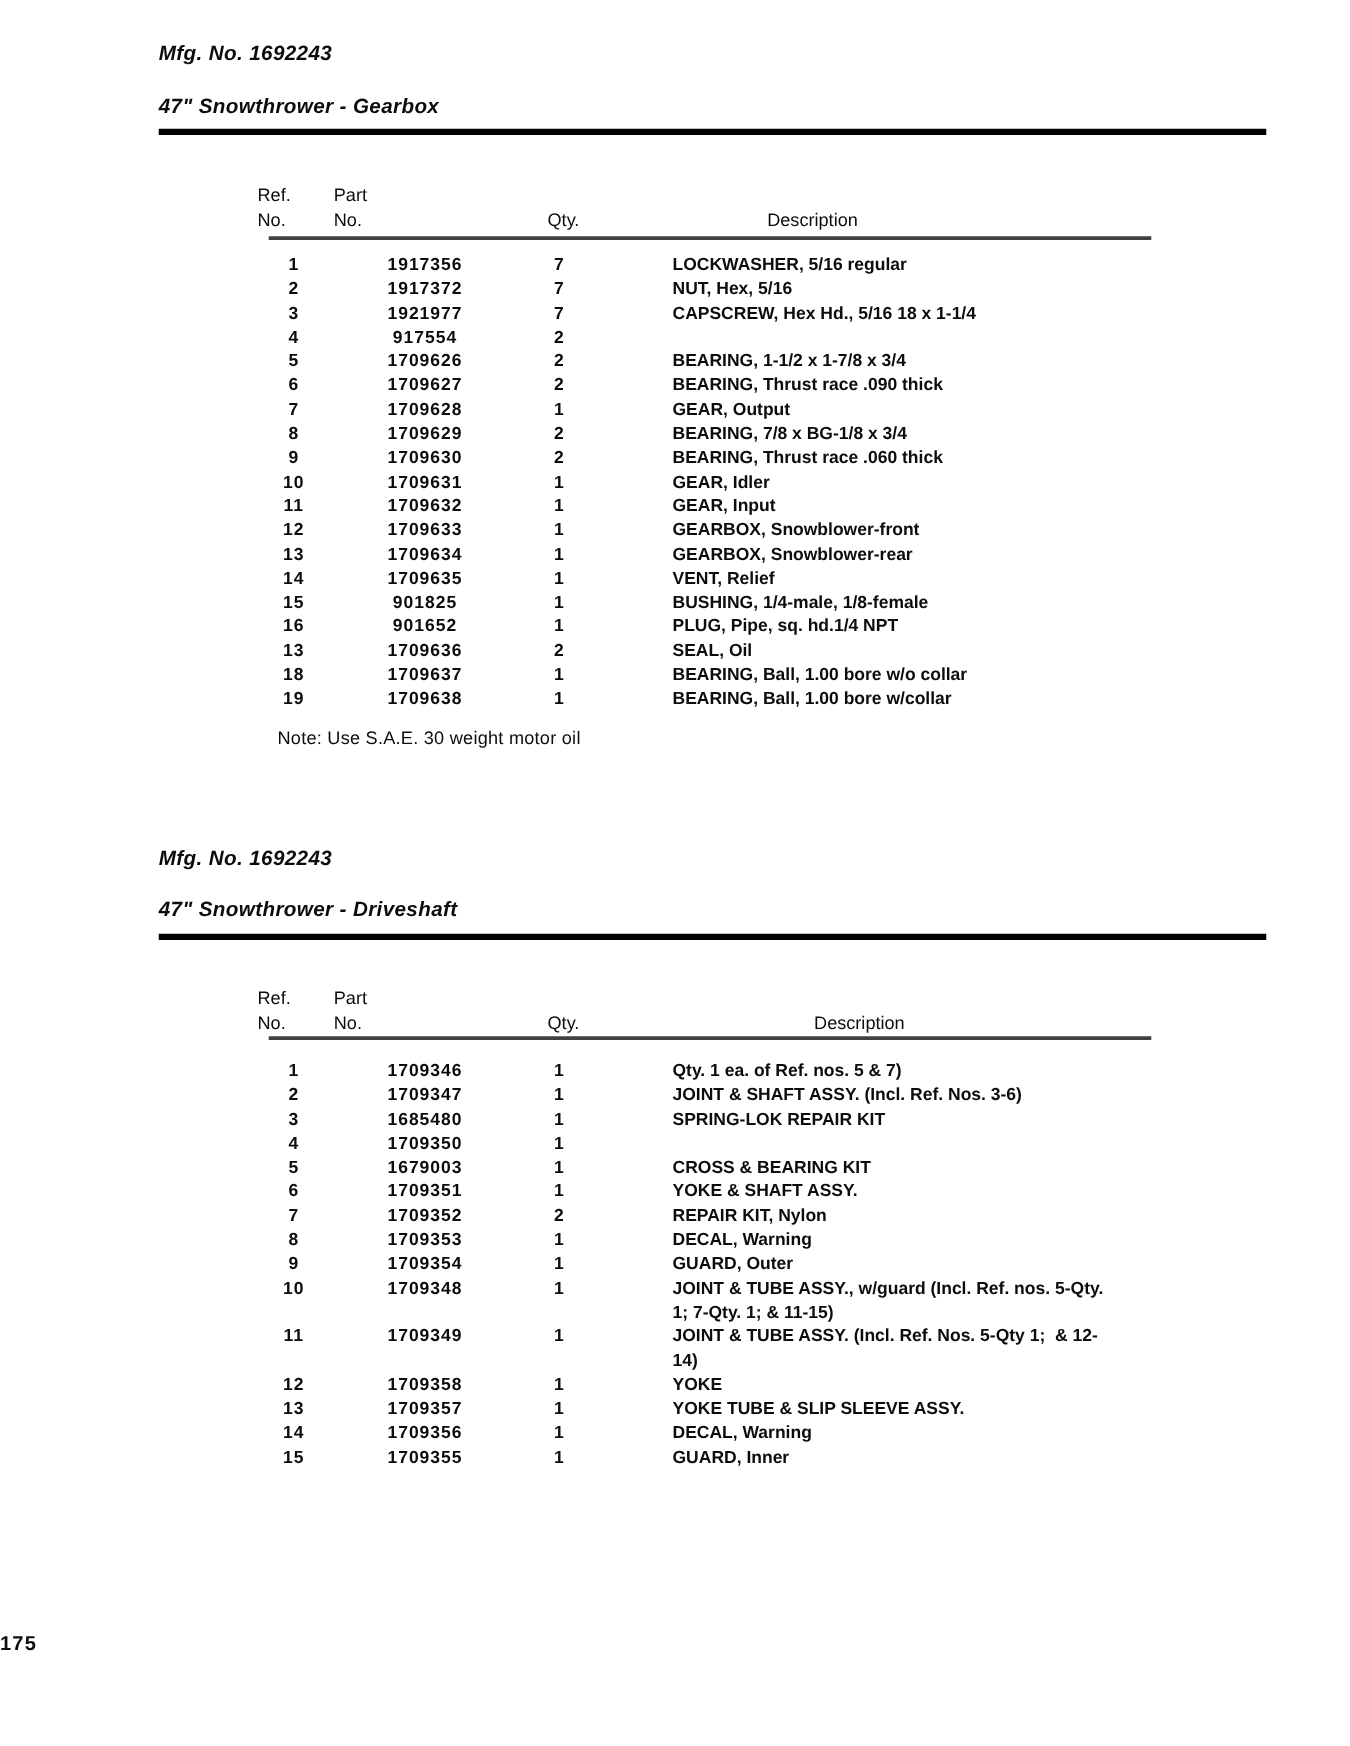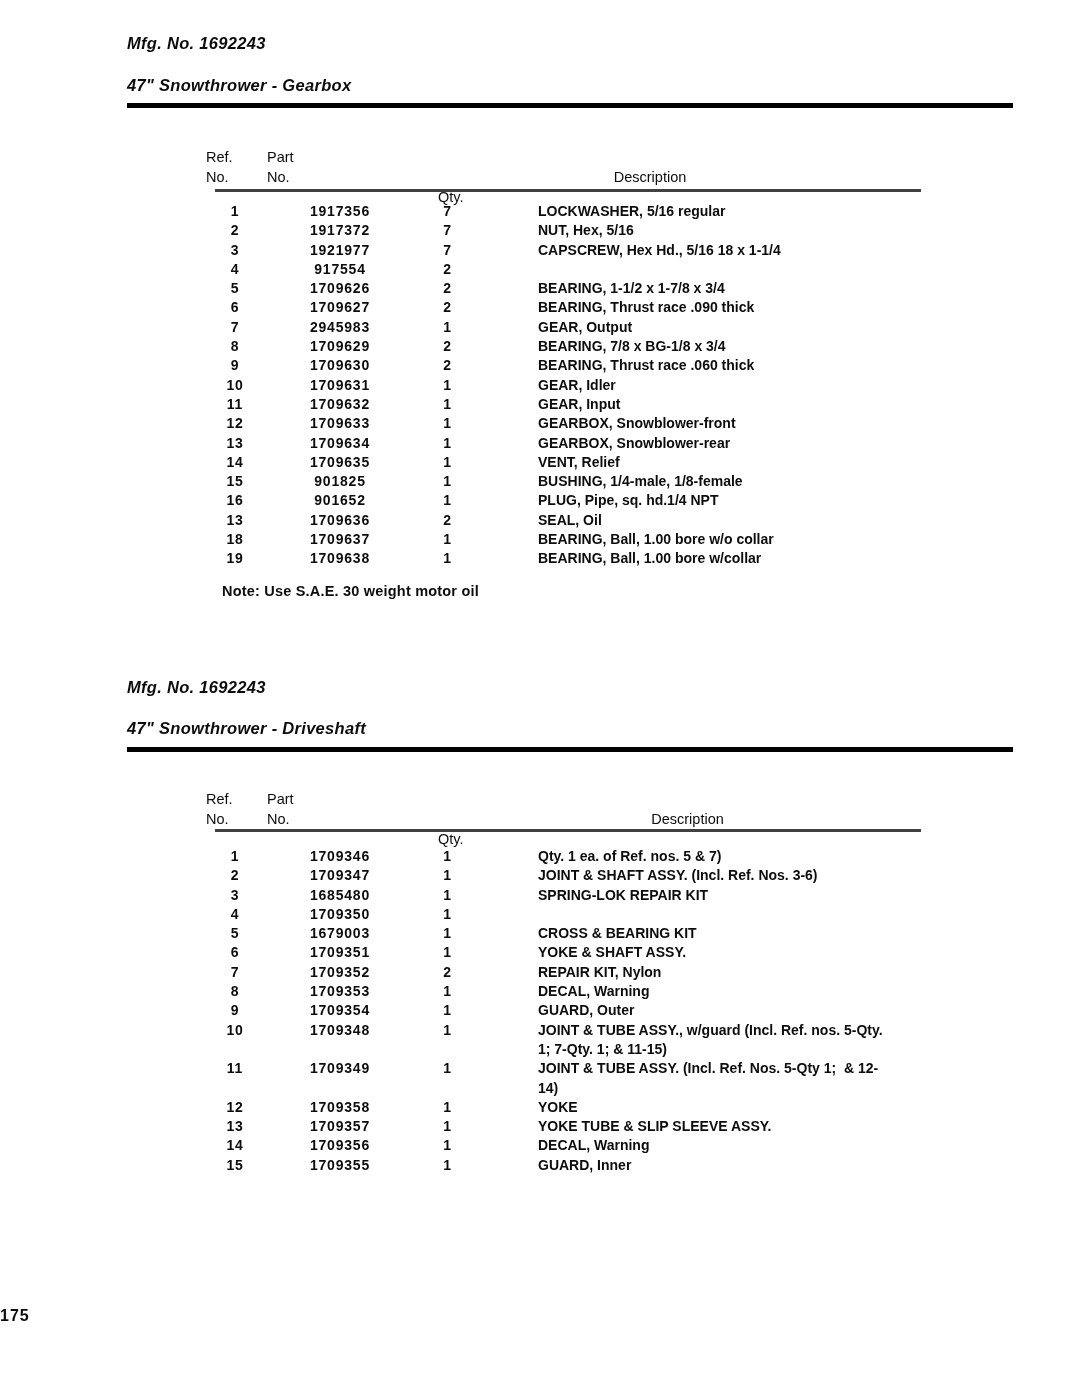--- a/index.html
+++ b/index.html
@@ -10,32 +10,32 @@
   }
   .abs{position:absolute;}
   .mfg{font-style:italic;font-weight:600;font-size:16.5px;letter-spacing:.3px;}
   .sec-title{font-style:italic;font-weight:600;font-size:16.5px;letter-spacing:.3px;}
   .sec-rule{height:5px;background:#000;width:886px;}
   .tbl{position:absolute;left:205px;width:730px;}
   .thead-line{display:grid;grid-template-columns:60px 150px 65px 440px;position:absolute;width:100%;}
   .hcell{font-weight:400;font-size:14.5px;line-height:20px;}
   .h-ref{padding-left:1px;}
   .h-part{padding-left:2px;}
-  .h-qty{padding-left:23px;margin-top:20px;}
+  .h-qty{padding-left:23px;}
   .h-desc{text-align:center;}
   .t1 .h-desc{padding-right:100px;}
   .t2 .h-desc{padding-right:25px;}
   .head-rule{position:absolute;left:10px;width:706px;height:3px;background:#414141;}
   .rows{position:absolute;width:100%;}
   .trow{display:grid;grid-template-columns:60px 150px 65px auto;}
   .cell{font-weight:700;font-size:14px;line-height:19.3px;}
   .c-ref,.c-part,.c-qty{text-align:center;letter-spacing:.8px;}
   .c-desc{padding-left:58px;}
   .dline{white-space:pre;}
-  .note{font-weight:700;font-size:14.5px;letter-spacing:.2px;}
+  .note{font-weight:400;font-size:14.5px;letter-spacing:.2px;}
   .pageno{width:100%;text-align:left;font-weight:700;font-size:16px;letter-spacing:1px;}
 </style>
 </head>
 <body>
 
 <div class="abs mfg" style="left:127px;top:34px;">Mfg. No. 1692243</div>
 
 <div class="abs sec-title" style="left:127px;top:76px;">47" Snowthrower - Gearbox</div>
 
 <div class="abs sec-rule" style="left:127px;top:103px;"></div>
@@ -95,21 +95,21 @@
       <div class="trow">
         <div class="cell c-ref">6</div>
         <div class="cell c-part">1709627</div>
         <div class="cell c-qty">2</div>
         <div class="cell c-desc">
           <div class="dline">BEARING, Thrust race .090 thick</div>
         </div>
       </div>
       <div class="trow">
         <div class="cell c-ref">7</div>
-        <div class="cell c-part">2945983</div>
+        <div class="cell c-part">1709628</div>
         <div class="cell c-qty">1</div>
         <div class="cell c-desc">
           <div class="dline">GEAR, Output</div>
         </div>
       </div>
       <div class="trow">
         <div class="cell c-ref">8</div>
         <div class="cell c-part">1709629</div>
         <div class="cell c-qty">2</div>
         <div class="cell c-desc">

